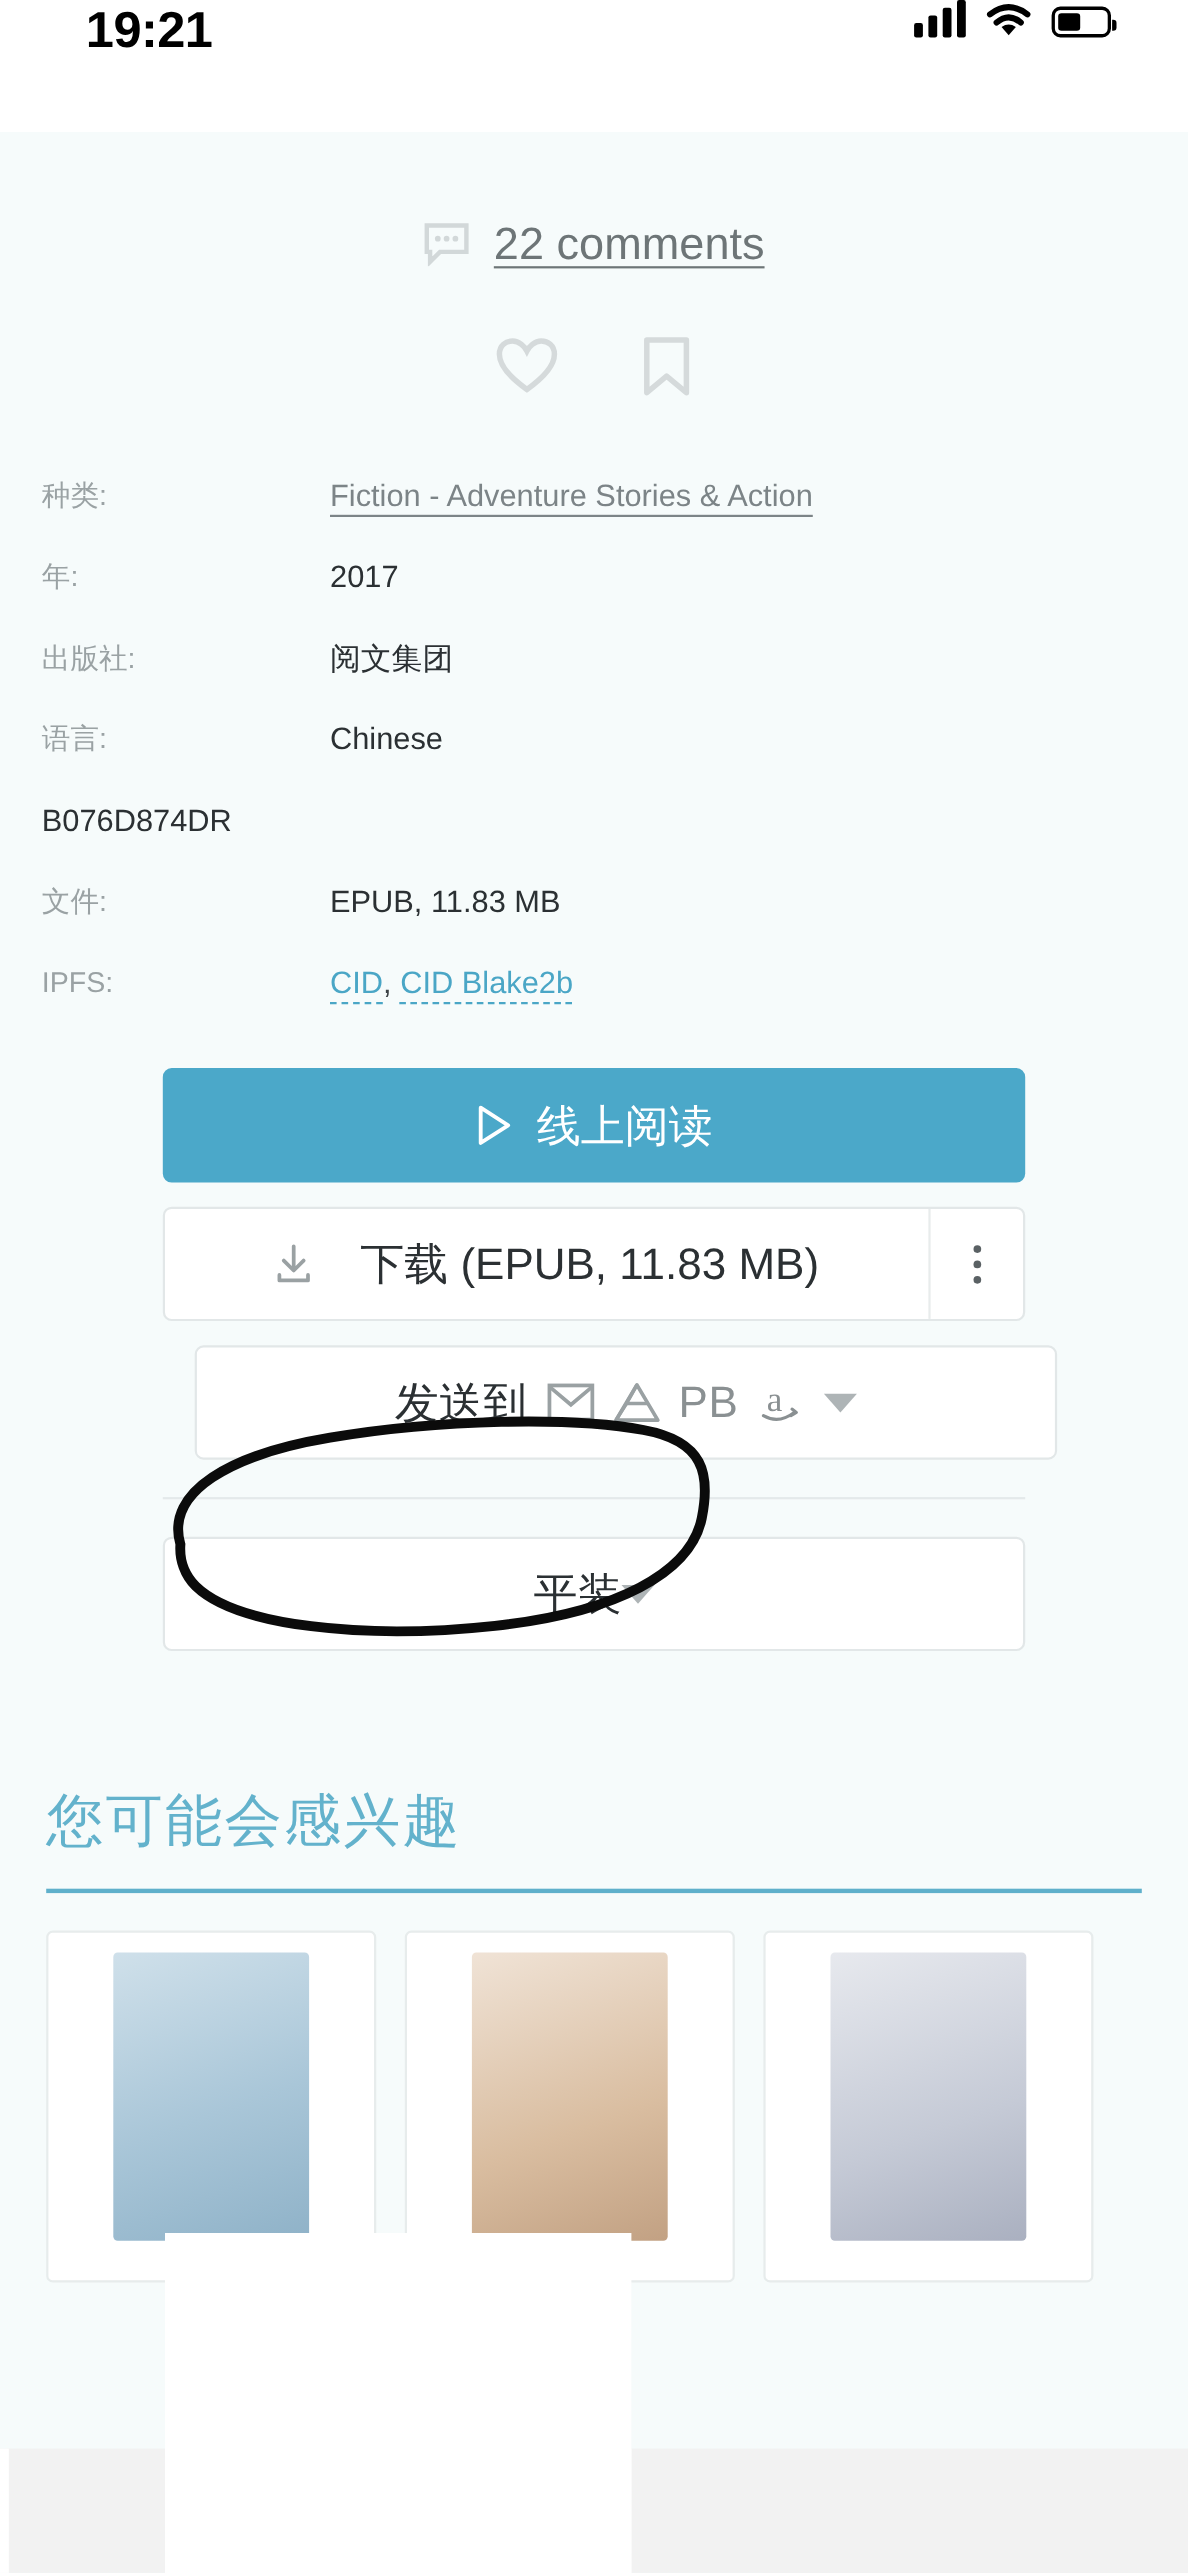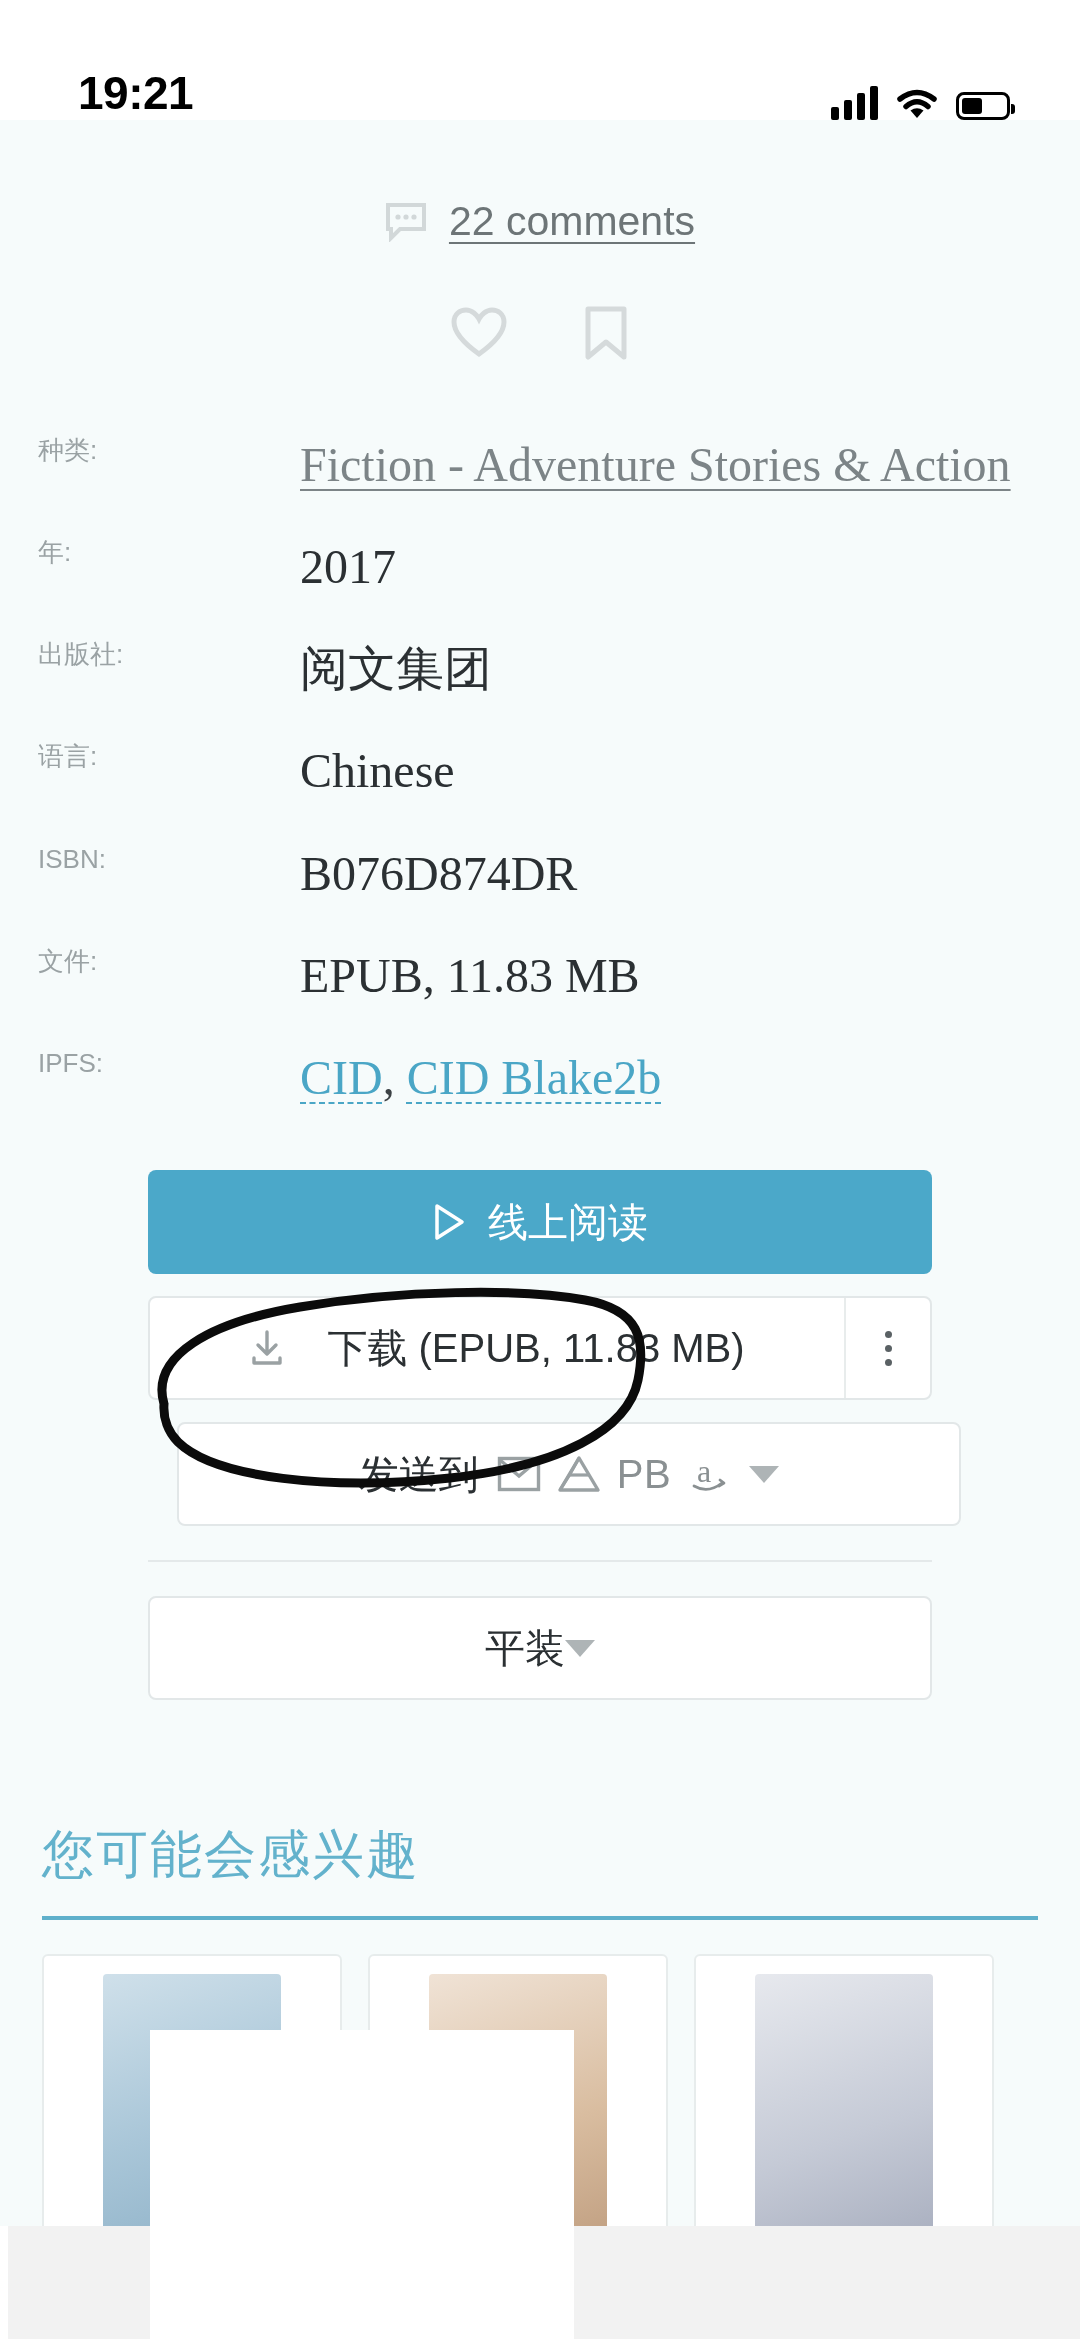--- a/index.html
+++ b/index.html
@@ -8,21 +8,21 @@
     font-family: "Liberation Sans", "DejaVu Sans", sans-serif;
     background: #ffffff;
     overflow: hidden;
   }
   #page { position: relative; width: 1080px; height: 2339px; background: #f6fbfb; }
 
   
   .statusbar {
     position: absolute; top: 0; left: 0; width: 1080px; height: 120px;
     background: #ffffff;
-    display: flex; align-items: flex-end; justify-content: space-between;
+    display: flex; align-items: flex-start; justify-content: space-between;
     padding: 0 70px 0 78px;
   }
   .status-time { font-size: 46px; font-weight: 600; color: #000; letter-spacing: -0.5px; }
   .status-right { display: flex; align-items: flex-end; gap: 18px; }
   .sig { display: flex; align-items: flex-end; gap: 5px; height: 34px; }
   .sig i { display: block; width: 8px; background: #000; border-radius: 2px; }
   .sig i:nth-child(1) { height: 13px; }
   .sig i:nth-child(2) { height: 20px; }
   .sig i:nth-child(3) { height: 27px; }
   .sig i:nth-child(4) { height: 34px; }
@@ -53,21 +53,21 @@
     gap: 74px; padding-top: 60px;
   }
 
   
   .meta { margin-top: 70px; padding: 0 38px; }
   .meta-row { display: flex; align-items: flex-start; margin-bottom: 34px; }
   .meta-label {
     width: 262px; flex: 0 0 262px;
     font-size: 26px; color: #9aa2a4; line-height: 1.35; padding-top: 2px;
   }
-  .meta-value { font-size: 48px; color: #2b3033; line-height: 1.42; font-family: Liberation Serif, serif; }
+  .meta-value { font-size: 28px; color: #2b3033; line-height: 1.42; }
   .genre-link {
     color: #7c8487; text-decoration: underline;
     text-underline-offset: 8px; text-decoration-thickness: 2px;
   }
   .cid-link {
     color: #4aa6c6; text-decoration: underline; text-decoration-style: dashed;
     text-underline-offset: 9px; text-decoration-thickness: 2px;
   }
   .cid-sep { color: #3c4245; }
 
@@ -195,21 +195,20 @@
         <div class="meta-label">出版社:</div>
         <div class="meta-value">阅文集团</div>
       </div>
 
       <div class="meta-row">
         <div class="meta-label">语言:</div>
         <div class="meta-value">Chinese</div>
       </div>
 
       <div class="meta-row">
-        <div class="meta-label">ISBN:</div>
         <div class="meta-value">B076D874DR</div>
       </div>
 
       <div class="meta-row">
         <div class="meta-label">文件:</div>
         <div class="meta-value">EPUB, 11.83 MB</div>
       </div>
 
       <div class="meta-row">
         <div class="meta-label">IPFS:</div>

